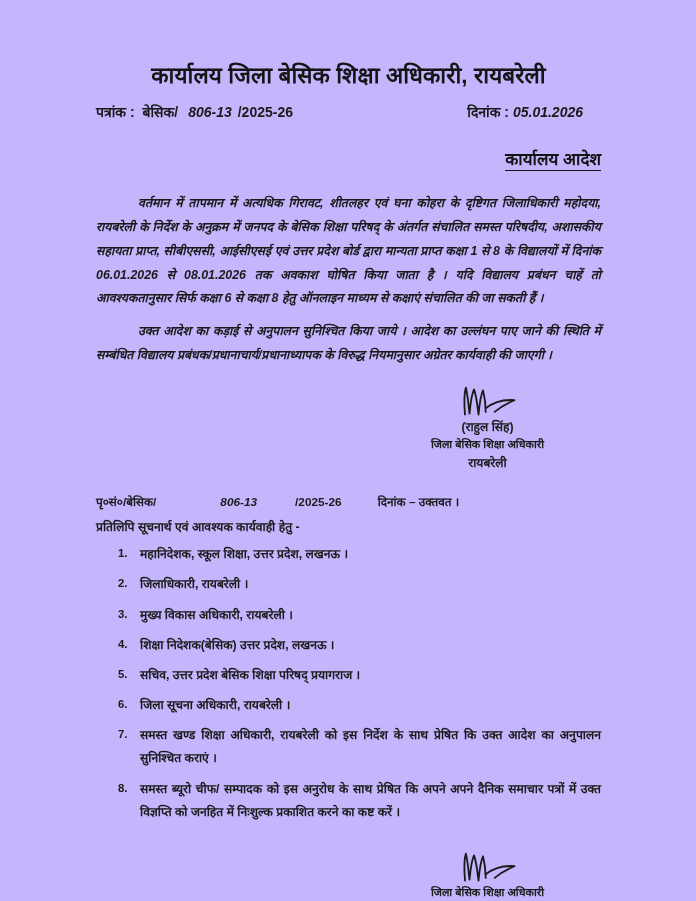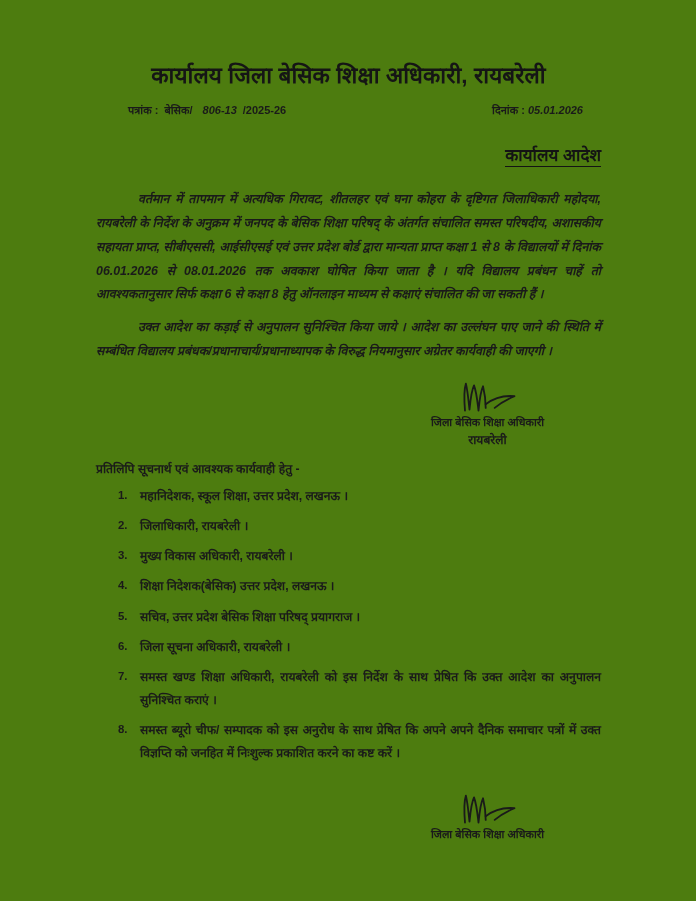--- a/index.html
+++ b/index.html
@@ -13,21 +13,21 @@
     position: relative;
     font-family: "Liberation Sans", "DejaVu Sans", sans-serif;
     color: #1a1a1a;
     overflow: hidden;
   }
   .page {
     position: absolute;
     left: 0; top: 0;
     width: 696px;
     height: 901px;
-    background: #4d7c0f;
+    background: #c4b5fd;
     box-sizing: border-box;
     padding: 0 95px 0 96px;
   }
 
   
   .doc-title {
     margin: 0;
     padding-top: 62px;
     text-align: center;
     font-size: 22.5px;
@@ -35,24 +35,23 @@
     letter-spacing: 0.1px;
     line-height: 1.25;
     color: #151515;
   }
 
   .ref-row {
     display: flex;
     justify-content: space-between;
     align-items: baseline;
     margin-top: 12px;
-    font-size: 11px;
+    font-size: 14px;
     font-weight: 700;
     color: #1a1a1a;
-    margin-left: 32px;
   }
   .ref-left { white-space: pre; }
   .ref-left .num {
     font-style: italic;
     font-weight: 700;
     padding: 0 6px 0 10px;
   }
   .ref-left .yr { font-weight: 700; }
   .ref-right {
     padding-right: 18px;
@@ -196,24 +195,31 @@
     <p class="para indent">उक्त आदेश का कड़ाई से अनुपालन सुनिश्चित किया जाये । आदेश का उल्लंघन पाए जाने की स्थिति में सम्बंधित विद्यालय प्रबंधक/प्रधानाचार्य/प्रधानाध्यापक के विरुद्ध नियमानुसार अग्रेतर कार्यवाही की जाएगी ।</p>
   </div>
 
   <div class="sig-block">
     <svg class="sig-mark" viewBox="0 0 110 40">
       <g fill="none" stroke="#1a1a1a" stroke-width="2" stroke-linecap="round" stroke-linejoin="round">
         <path d="M30 34 C29 22, 29 10, 31 4 C33 12, 34 24, 35 33 C36 23, 37 12, 40 6 C43 14, 44 26, 45 34 C46 24, 47 13, 50 7 C52 15, 53 24, 53 31"></path>
         <path d="M53 27 C62 20, 74 17, 85 18 C78 21, 70 25, 63 31"></path>
       </g>
     </svg>
+    <div class="sig-name">(राहुल सिंह)</div>
     <div class="sig-desig">जिला बेसिक शिक्षा अधिकारी</div>
     <div class="sig-place">रायबरेली</div>
   </div>
 
+  <div class="endorse-row">
+    <span class="e-label">पृ०सं०/बेसिक/</span>
+    <span class="e-num">806-13</span>
+    <span class="e-yr">/2025-26</span>
+    <span class="e-date">दिनांक – उक्तवत ।</span>
+  </div>
 
   <div class="copy-line">प्रतिलिपि सूचनार्थ एवं आवश्यक कार्यवाही हेतु -</div>
 
   <ol class="recipients">
     <li>महानिदेशक, स्कूल शिक्षा, उत्तर प्रदेश, लखनऊ ।</li>
     <li>जिलाधिकारी, रायबरेली ।</li>
     <li>मुख्य विकास अधिकारी, रायबरेली ।</li>
     <li>शिक्षा निदेशक(बेसिक) उत्तर प्रदेश, लखनऊ ।</li>
     <li>सचिव, उत्तर प्रदेश बेसिक शिक्षा परिषद् प्रयागराज ।</li>
     <li>जिला सूचना अधिकारी, रायबरेली ।</li>

